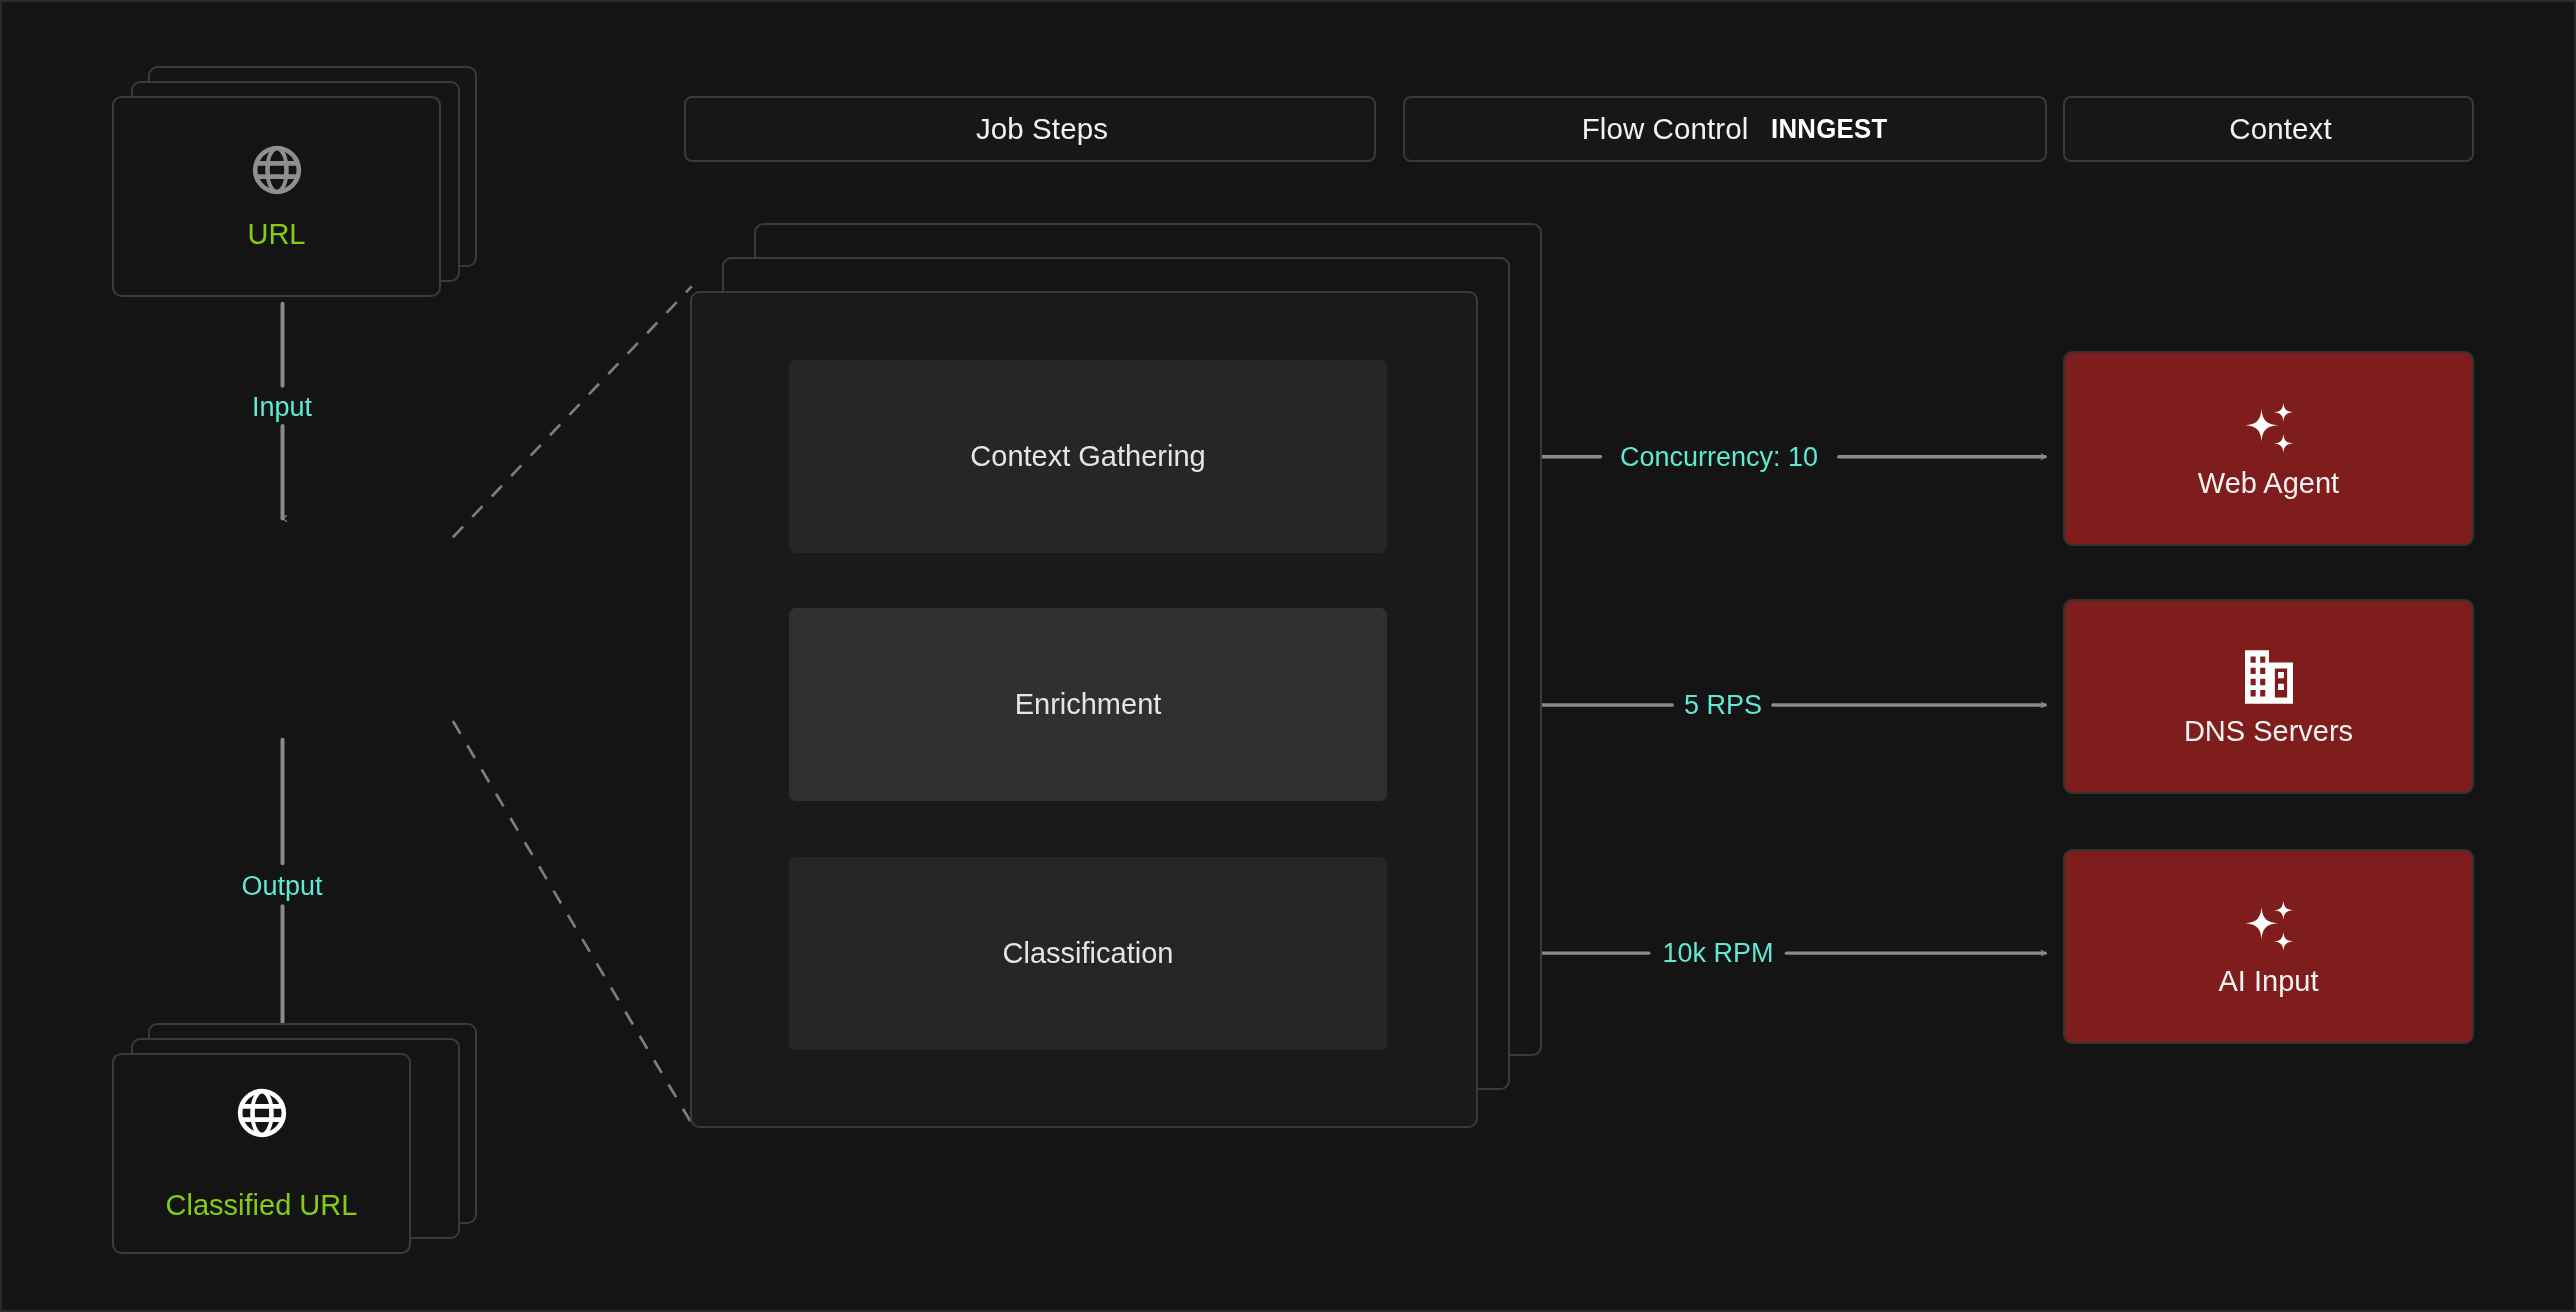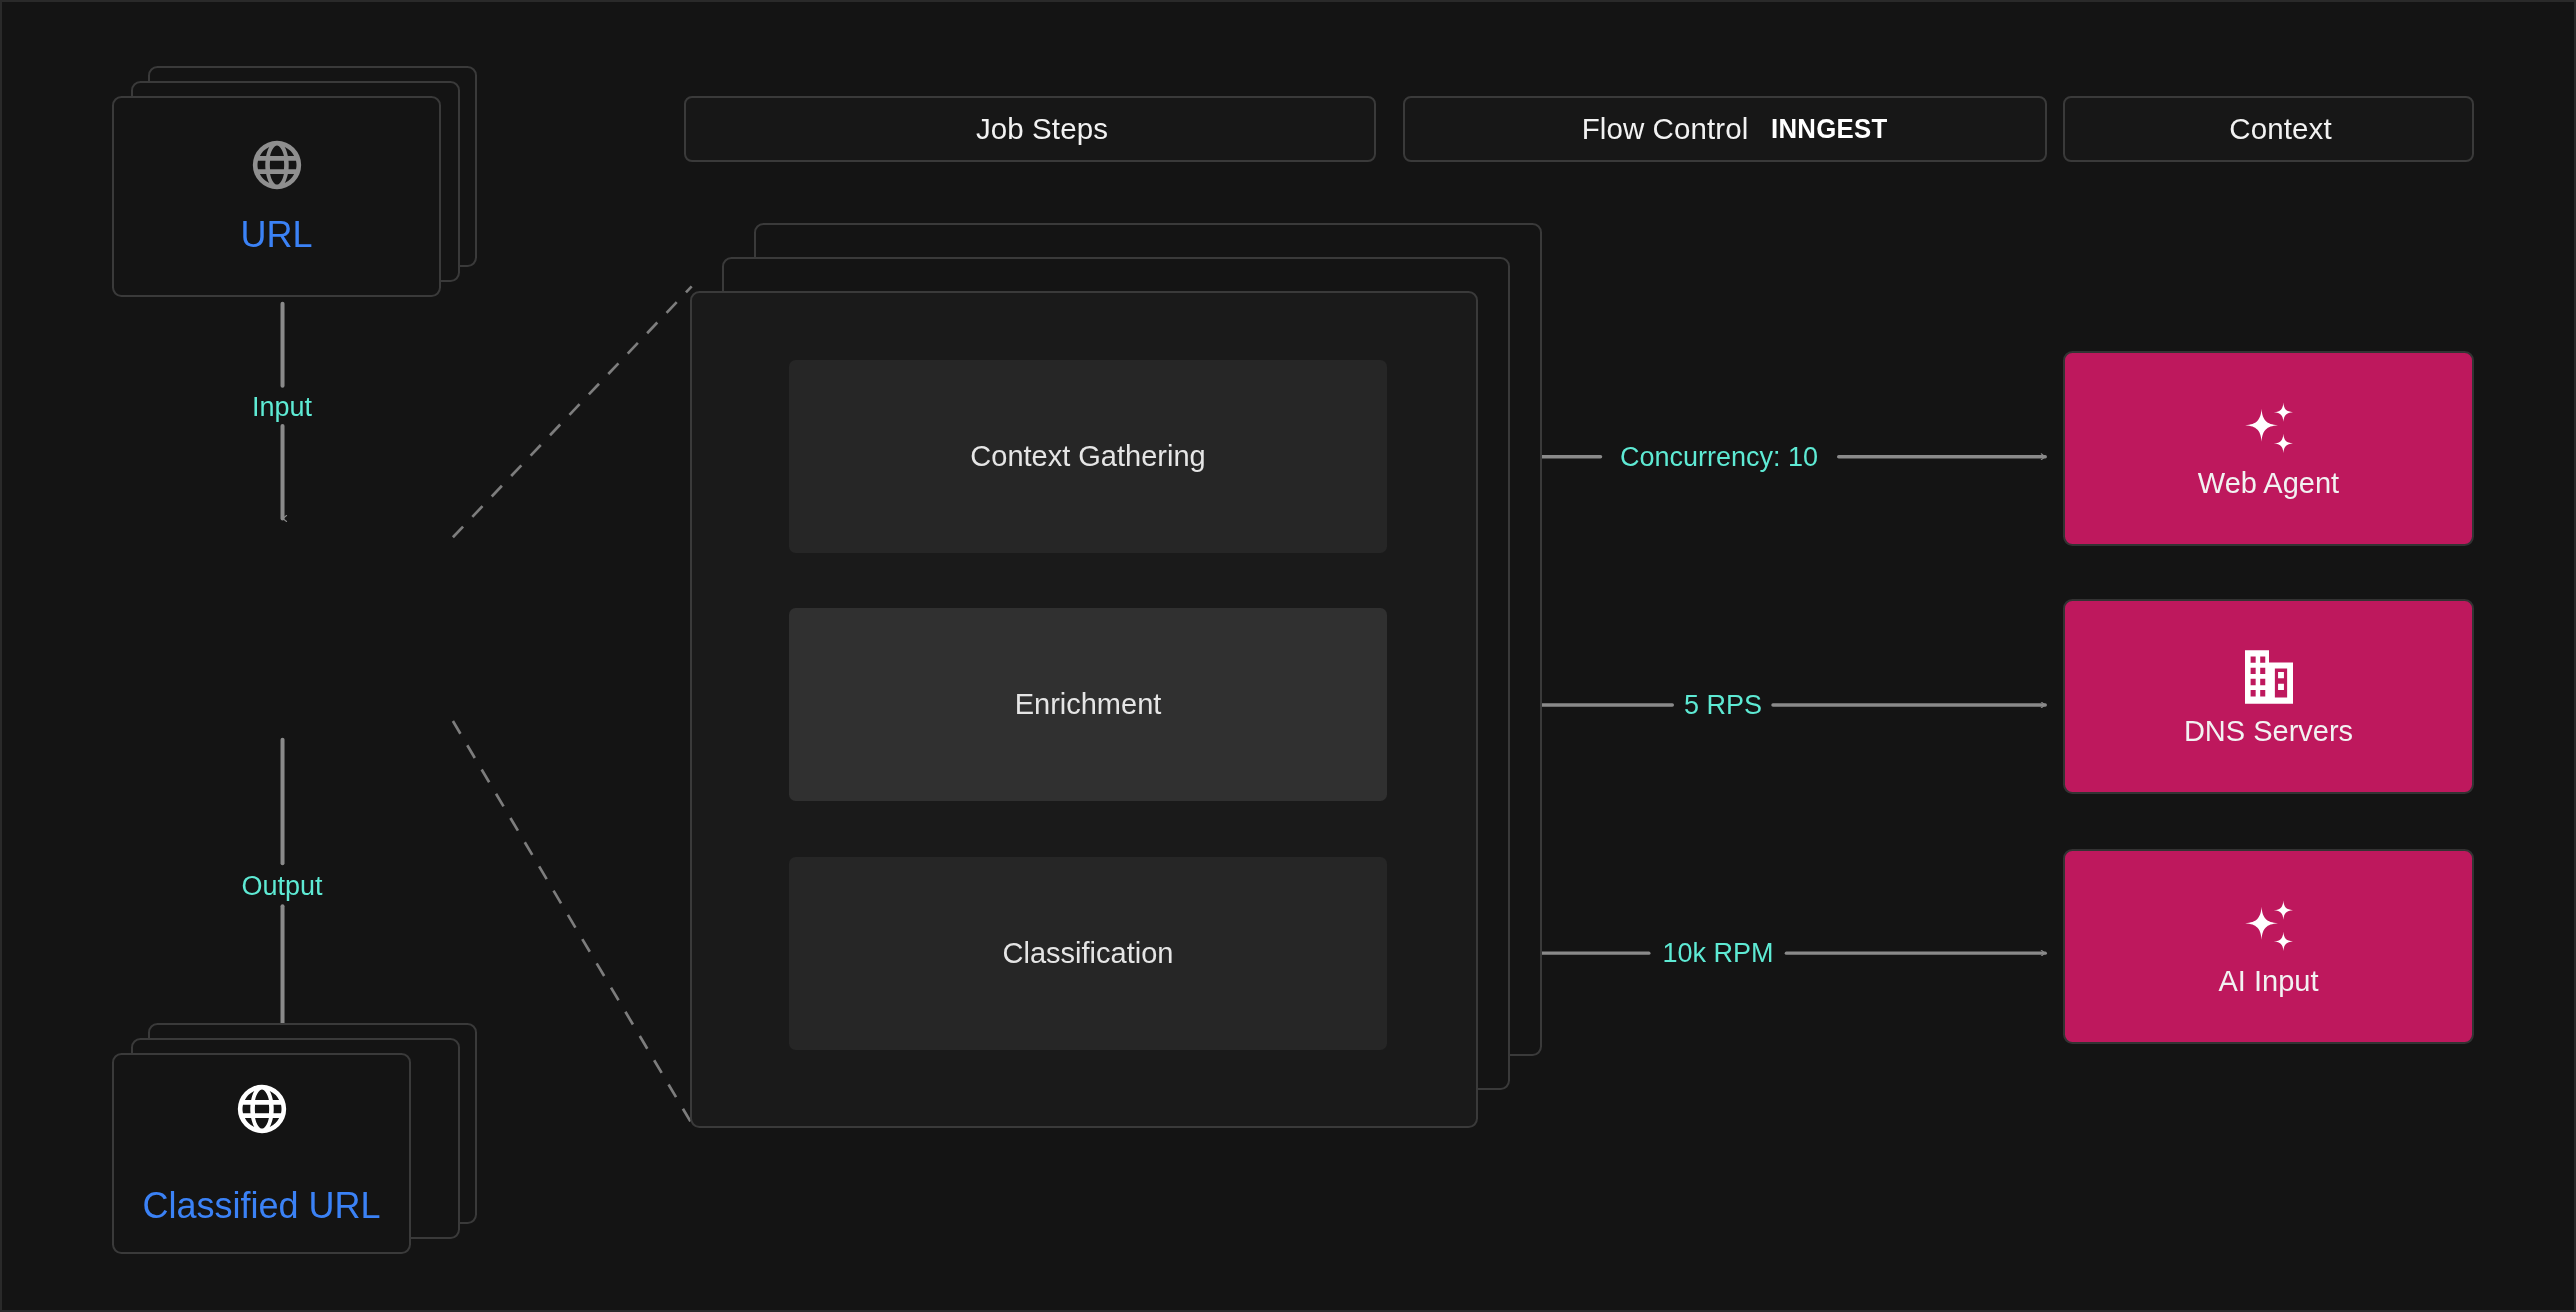--- a/index.html
+++ b/index.html
@@ -62,22 +62,22 @@
 
   
   .io-node {
     display: flex;
     flex-direction: column;
     align-items: center;
     justify-content: center;
     gap: 17.4px;
   }
   .io-label {
-    color: #3b82f6;
-    font-size: 36px;
+    color: #84cc16;
+    font-size: 29px;
     white-space: nowrap;
   }
 
   
   .classify-node {
     position: absolute;
     background: #1f1f1f;
     border-radius: 6.7px;
     display: flex;
     flex-direction: column;
@@ -101,21 +101,21 @@
     align-items: center;
     justify-content: center;
     color: #e5e5e5;
     font-size: 29px;
   }
   .step-box.highlight { background: #303030; }
 
   
   .ctx-card {
     position: absolute;
-    background: #be185d;
+    background: #7f1d1d;
     border: 2px solid #333333;
     border-radius: 9.4px;
     display: flex;
     flex-direction: column;
     align-items: center;
     justify-content: center;
     gap: 4px;
   }
   .ctx-label {
     color: #f2f2f2;

